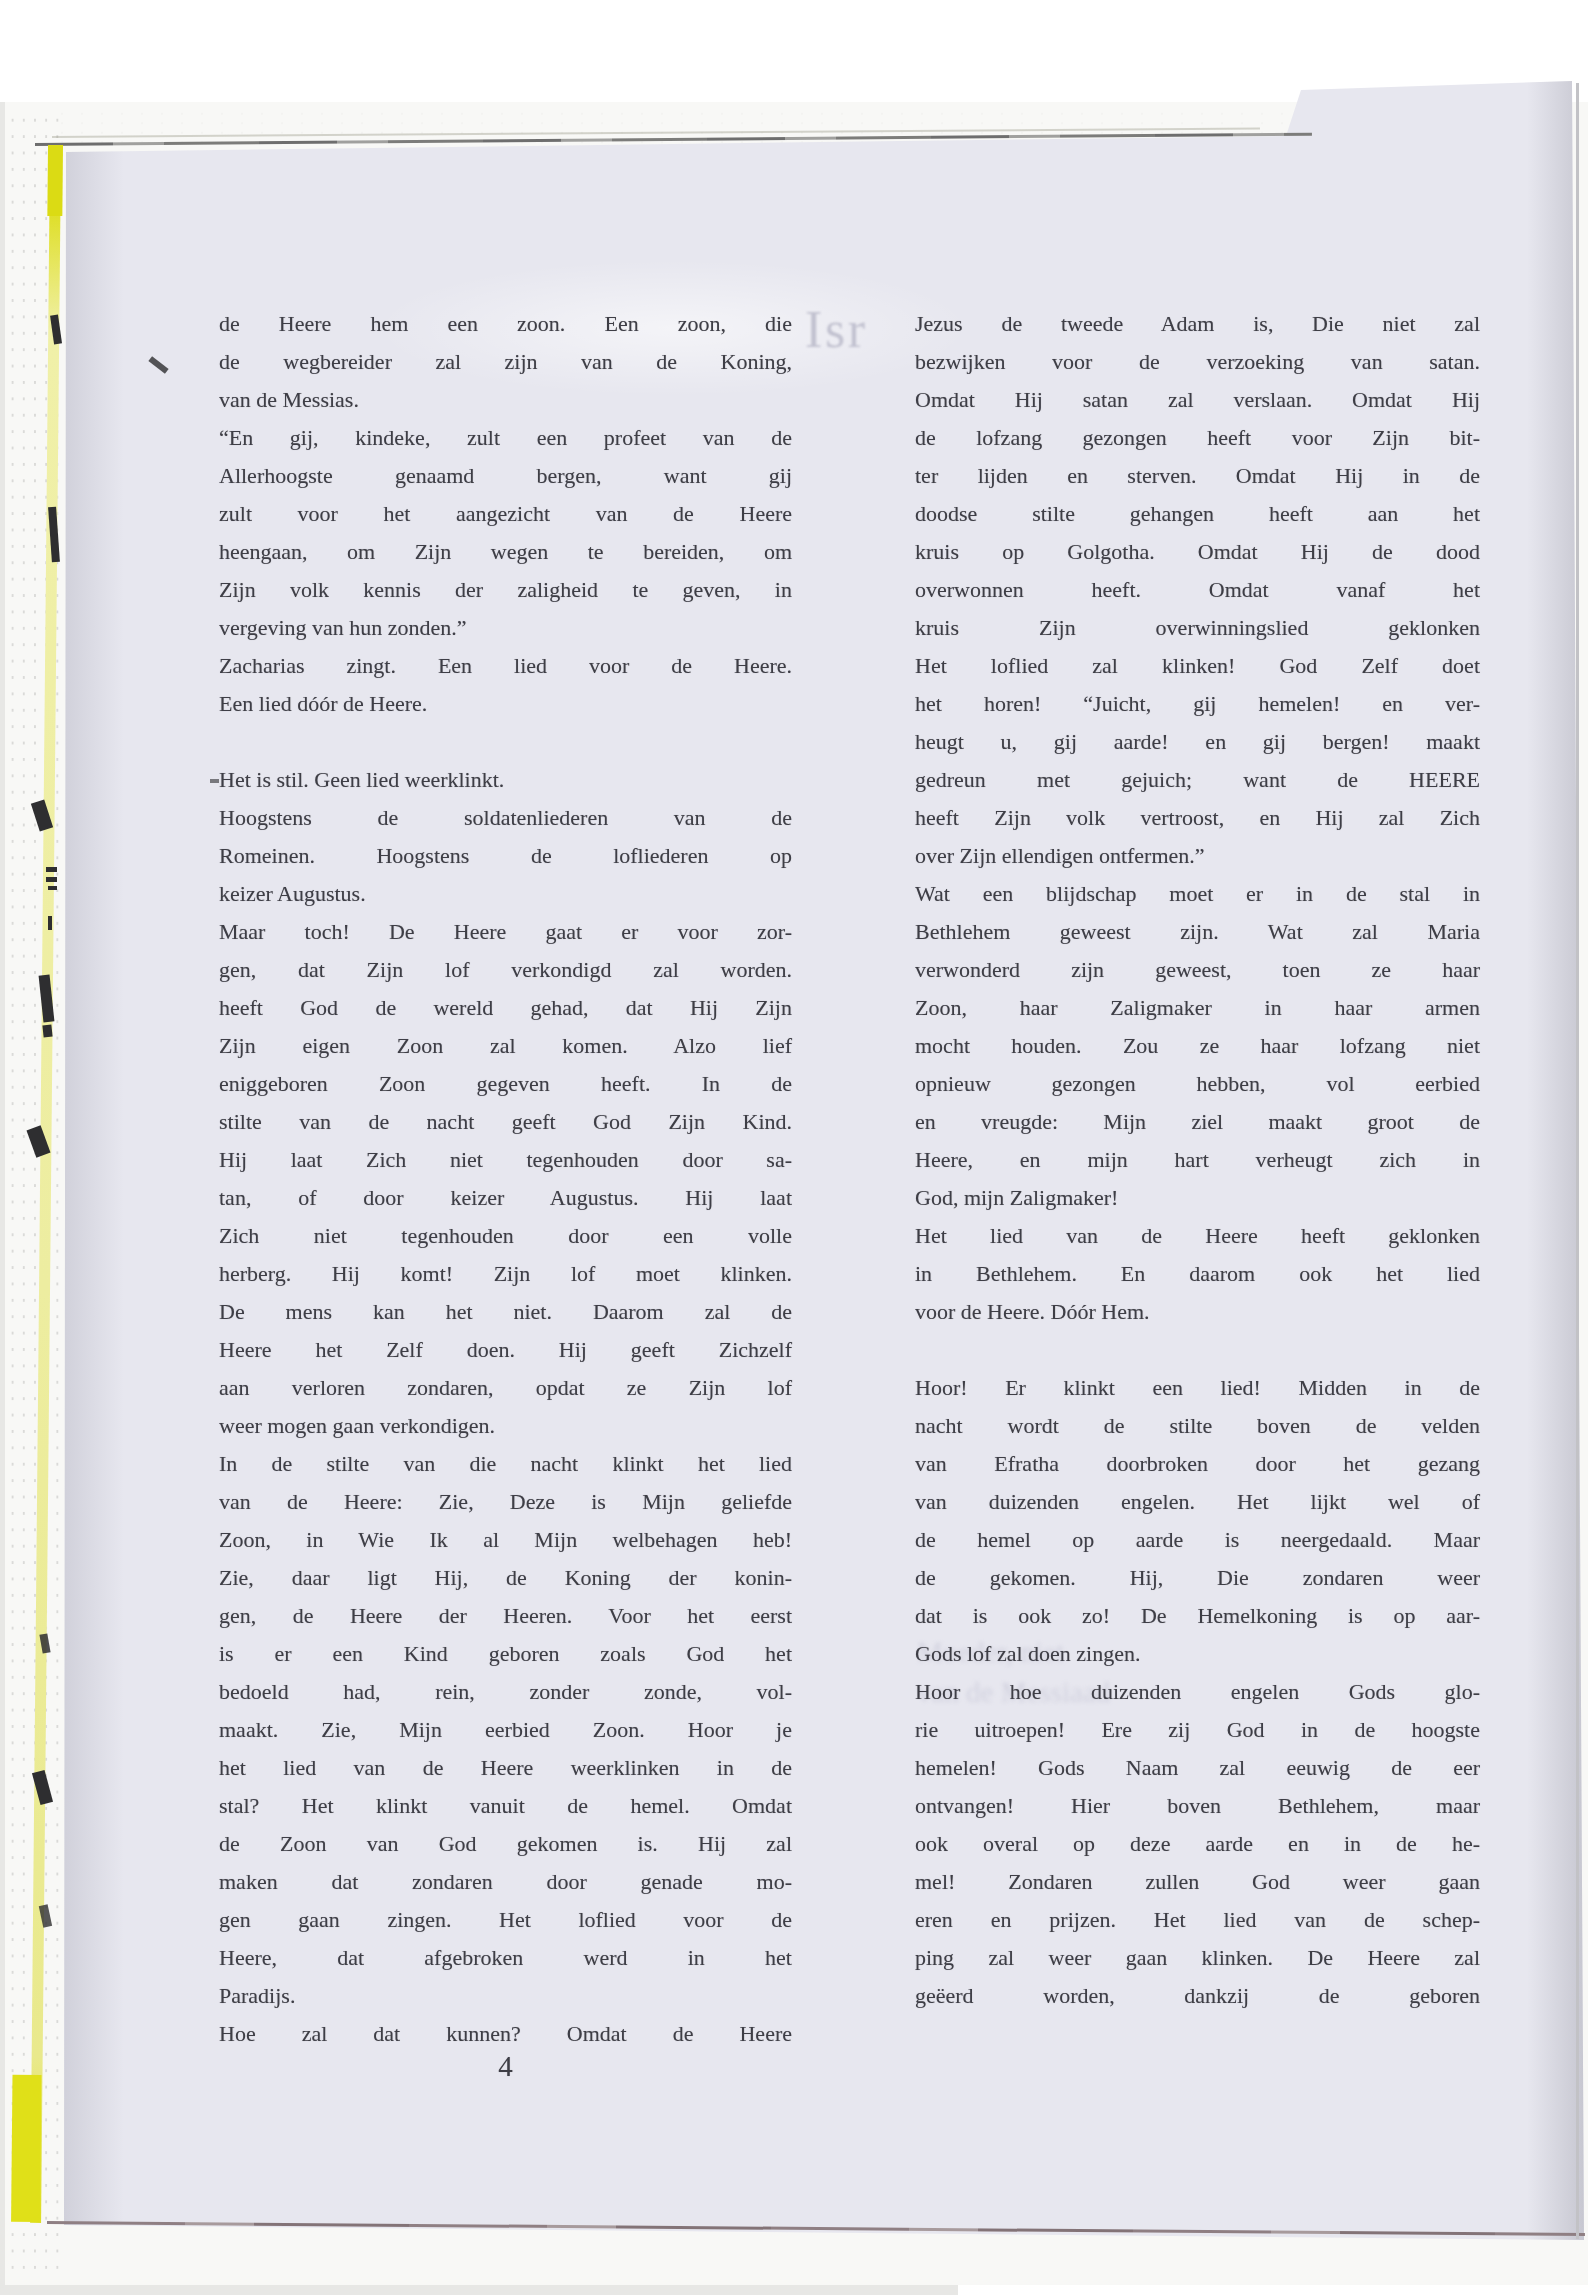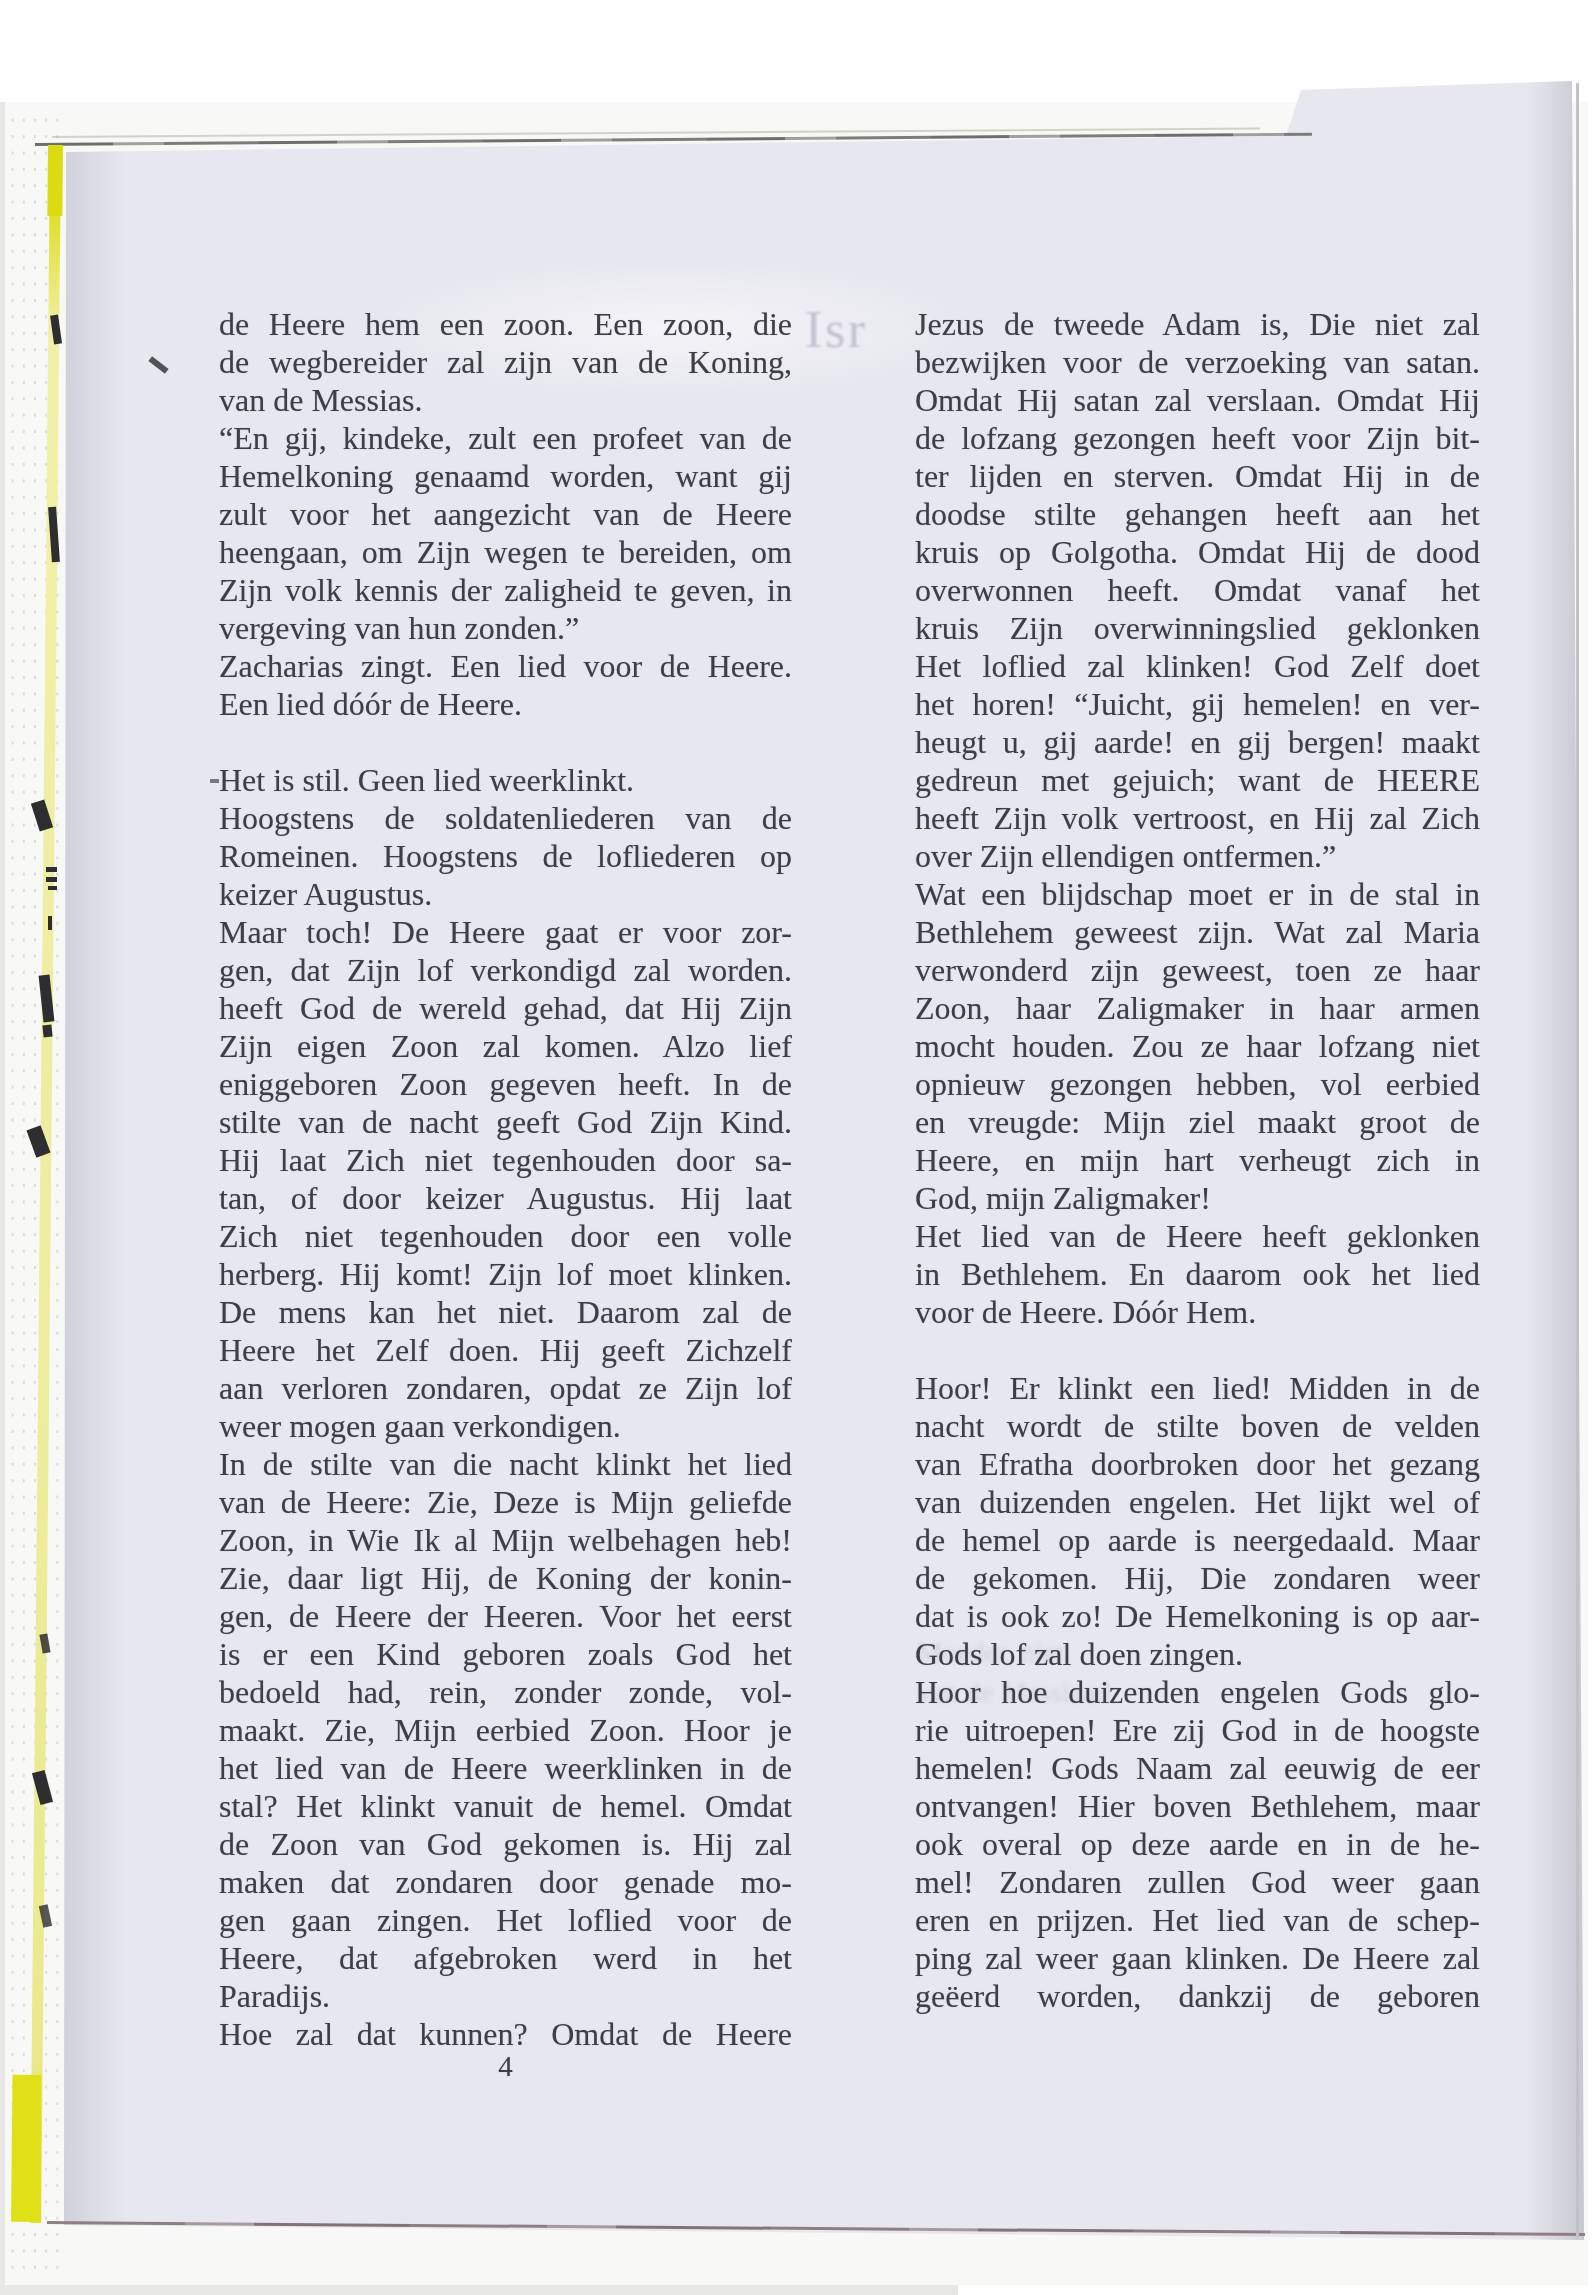--- a/index.html
+++ b/index.html
@@ -47,21 +47,21 @@
   #yellow-top-block{position:absolute;left:48px;top:145px;width:14.7px;height:71px;background:#dbdb14;}
   #yellow-bottom-block{position:absolute;left:31px;top:2075px;width:29px;height:147px;background:#e0e018;}
   
   .ink{position:absolute;background:#2e2e30;}
   
   .ghost{position:absolute;color:var(--c-ghost,#c2c2d0);filter:blur(0.9px);letter-spacing:2.6px;}
   #ghost-isr{left:805px;top:300px;font-size:52px;}
   .ghostline{position:absolute;color:#9a9ab4;opacity:.28;filter:blur(2.2px);font-size:29px;white-space:nowrap;}
   
   .column{position:absolute;top:305px;color:var(--c-ink,#3e3e46);
-    font-size:32px;text-shadow:0 0 0.9px rgba(62,62,70,.35);}
+    font-size:22px;text-shadow:0 0 0.9px rgba(62,62,70,.35);}
   #col-left{left:219px;width:573px;}
   #col-right{left:915px;width:565px;}
   .line{height:38px;line-height:38px;text-align:left;overflow:visible;}
   .line.just{text-align:justify;text-align-last:justify;}
   .line.blank{height:38px;}
   .it{}
   #page-number{position:absolute;left:219px;top:2050px;width:573px;text-align:center;
     font-size:29px;color:var(--c-ink,#3e3e46);text-shadow:0 0 0.9px rgba(62,62,70,.35);}
 </style>
 </head>
@@ -82,21 +82,21 @@
 
     <div id="ghost-isr" class="ghost">Isr</div>
     <div class="ghostline" style="left:917px;top:1636px;">Moeder,  niet</div>
     <div class="ghostline" style="left:917px;top:1676px;">van de Messiaad</div>
 
     <div id="col-left" class="column">
         <div class="line just"><span>de Heere hem een zoon. Een zoon, die</span></div>
         <div class="line just"><span>de wegbereider zal zijn van de Koning,</span></div>
         <div class="line"><span>van de Messias.</span></div>
         <div class="line just"><span class="it">“En gij, kindeke, zult een profeet van de</span></div>
-        <div class="line just"><span class="it">Hemelkoning genaamd worden, want gij</span></div>
+        <div class="line just"><span class="it">Allerhoogste genaamd bergen, want gij</span></div>
         <div class="line just"><span class="it">zult voor het aangezicht van de Heere</span></div>
         <div class="line just"><span class="it">heengaan, om Zijn wegen te bereiden, om</span></div>
         <div class="line just"><span class="it">Zijn volk kennis der zaligheid te geven, in</span></div>
         <div class="line"><span class="it">vergeving van hun zonden.”</span></div>
         <div class="line just"><span>Zacharias zingt. Een lied voor de Heere.</span></div>
         <div class="line"><span>Een lied dóór de Heere.</span></div>
         <div class="line blank"></div>
         <div class="line"><span>Het is stil. Geen lied weerklinkt.</span></div>
         <div class="line just"><span>Hoogstens de soldatenliederen van de</span></div>
         <div class="line just"><span>Romeinen. Hoogstens de lofliederen op</span></div>

